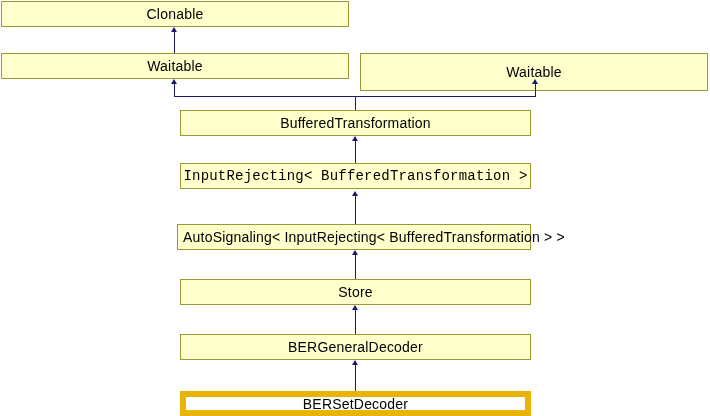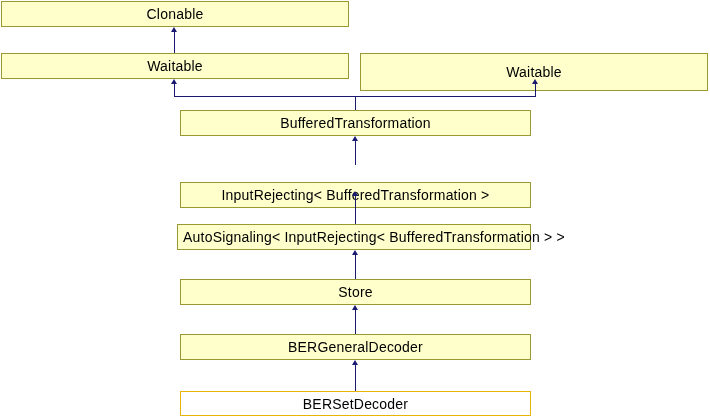--- a/index.html
+++ b/index.html
@@ -26,21 +26,21 @@
     font-size: 14px;
     line-height: 1;
     display: flex;
     align-items: center;
     justify-content: center;
     white-space: nowrap;
     letter-spacing: 0.2px;
   }
   .node.current {
     background: #ffffff;
-    border: 1px solid #eab308;
+    border: 6px solid #eab308;
   }
   .edge-v {
     position: absolute;
     width: 1px;
     background: #191970;
   }
   .edge-h {
     position: absolute;
     height: 1px;
     background: #191970;
@@ -80,21 +80,21 @@
   <div class="edge-h" style="left:174px; top:96px; width:362px;"></div>
   <div class="edge-v" style="left:355px; top:96px; height:14px;"></div>
 
   <div class="node" style="left:180px; top:110px; width:351px; height:26px;">
     <span>BufferedTransformation</span>
   </div>
 
   <div class="arrow-up" style="left:352px; top:136px;"></div>
   <div class="edge-v" style="left:355px; top:141px; height:24px;"></div>
 
-  <div class="node" style="left:180px; top:182px; width:351px; height:26px;">
+  <div class="node" style="left:180px; top:163px; width:351px; height:26px;font-family:Liberation Mono, monospace;">
     <span>InputRejecting&lt; BufferedTransformation &gt;</span>
   </div>
 
   <div class="arrow-up" style="left:352px; top:191px;"></div>
   <div class="edge-v" style="left:355px; top:196px; height:28px;"></div>
 
   <div class="node" style="left:177px; top:224px; width:354px; height:26px;padding-left:40px;">
     <span>AutoSignaling&lt; InputRejecting&lt; BufferedTransformation &gt; &gt;</span>
   </div>
 

